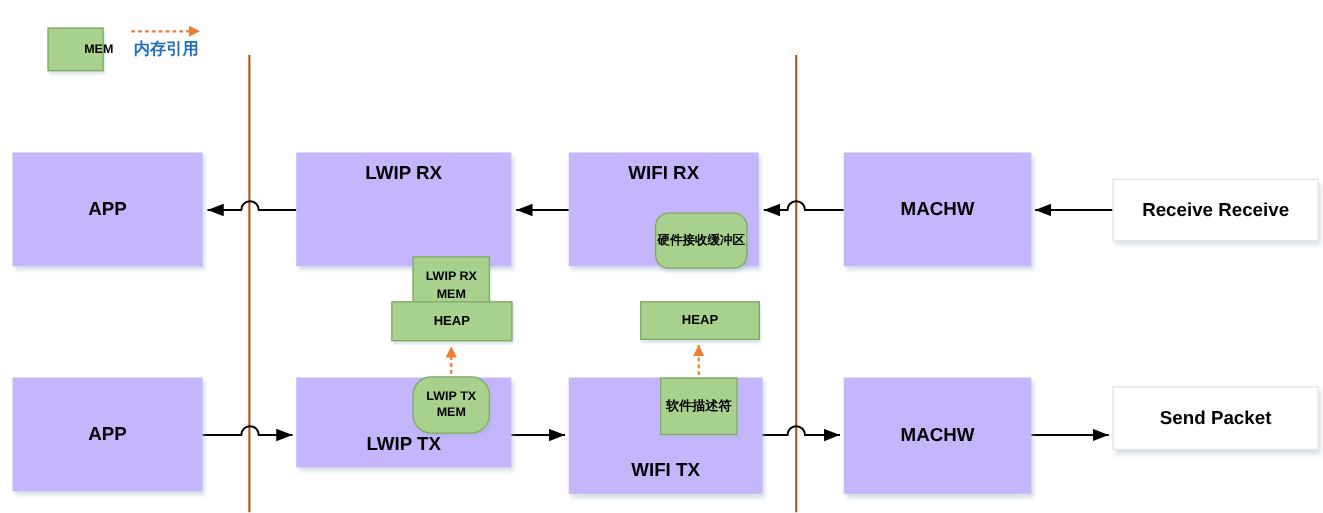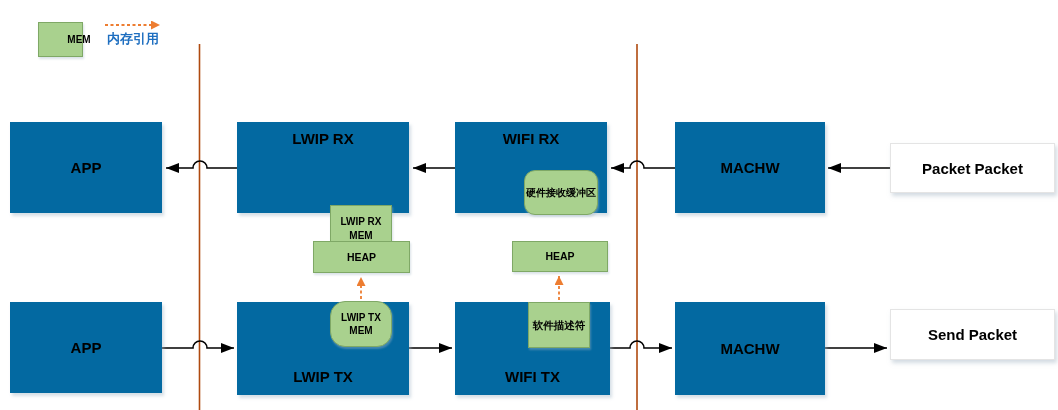--- a/index.html
+++ b/index.html
@@ -5,21 +5,21 @@
   html, body { margin: 0; padding: 0; }
   body {
     width: 1058px; height: 410px;
     position: relative;
     background: #ffffff;
     font-family: "Liberation Sans", sans-serif;
     overflow: hidden;
   }
   .gbox {
     position: absolute;
-    background: #0369a1;
+    background: #c4b5fd;
     box-shadow: 2px 3px 3px rgba(165,185,200,0.45);
     display: flex; align-items: center; justify-content: center;
     font-weight: bold; font-size: 15px; color: #000;
     box-sizing: border-box;
   }
   .gbox.align-top    { align-items: flex-start; padding-top: 8px; }
   .gbox.align-bottom { align-items: flex-end;  padding-bottom: 10px; }
   .mem {
     position: absolute;
     background: #A9D18E;
@@ -94,27 +94,27 @@
 <div class="gbox align-top" style="left:237px; top:122px; width:172px; height:91px;">
   <span>LWIP RX</span>
 </div>
 <div class="gbox align-top" style="left:455px; top:122px; width:152px; height:91px;">
   <span>WIFI RX</span>
 </div>
 <div class="gbox" style="left:675px; top:122px; width:150px; height:91px;">
   <span>MACHW</span>
 </div>
 <div class="white-box" style="left:890px; top:143px; width:165px; height:50px;">
-  <span>Packet Packet</span>
+  <span>Receive Receive</span>
 </div>
 
 <div class="gbox" style="left:10px; top:302px; width:152px; height:91px;">
   <span>APP</span>
 </div>
-<div class="gbox align-bottom" style="left:237px; top:302px; width:172px; height:93px;text-align:right;">
+<div class="gbox align-bottom" style="left:237px; top:302px; width:172px; height:72px;text-align:right;">
   <span>LWIP TX</span>
 </div>
 <div class="gbox align-bottom" style="left:455px; top:302px; width:155px; height:93px;">
   <span>WIFI TX</span>
 </div>
 <div class="gbox" style="left:675px; top:302px; width:150px; height:93px;">
   <span>MACHW</span>
 </div>
 <div class="white-box" style="left:890px; top:309px; width:165px; height:51px;">
   <span>Send Packet</span>

